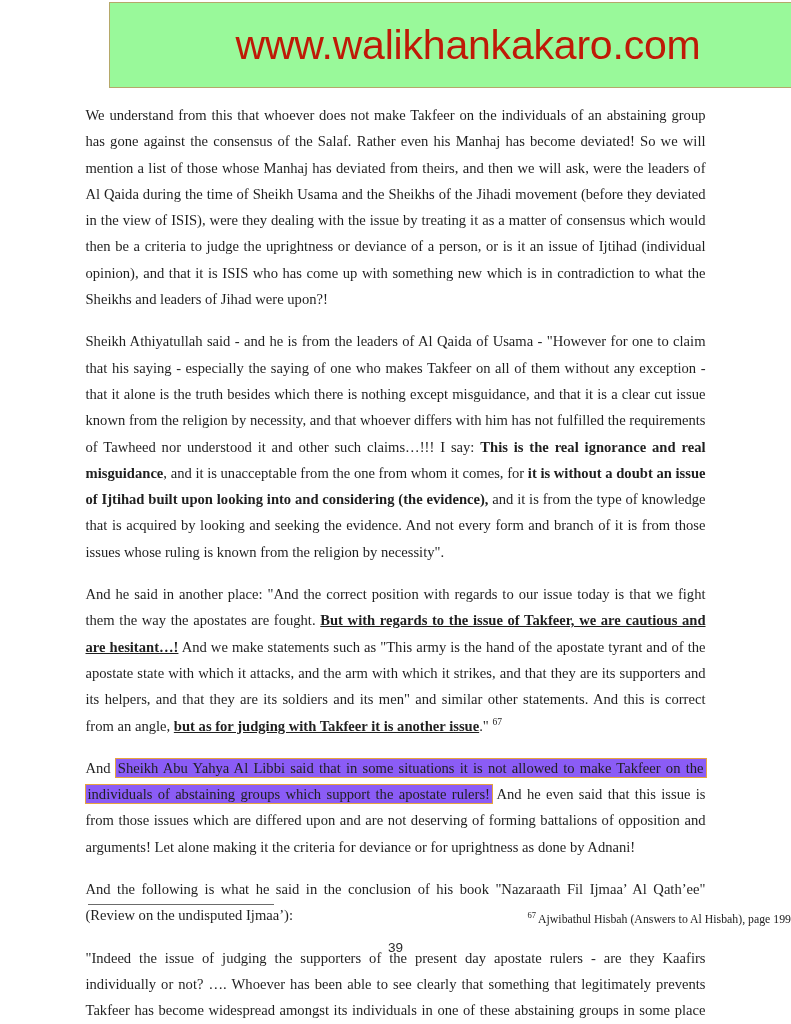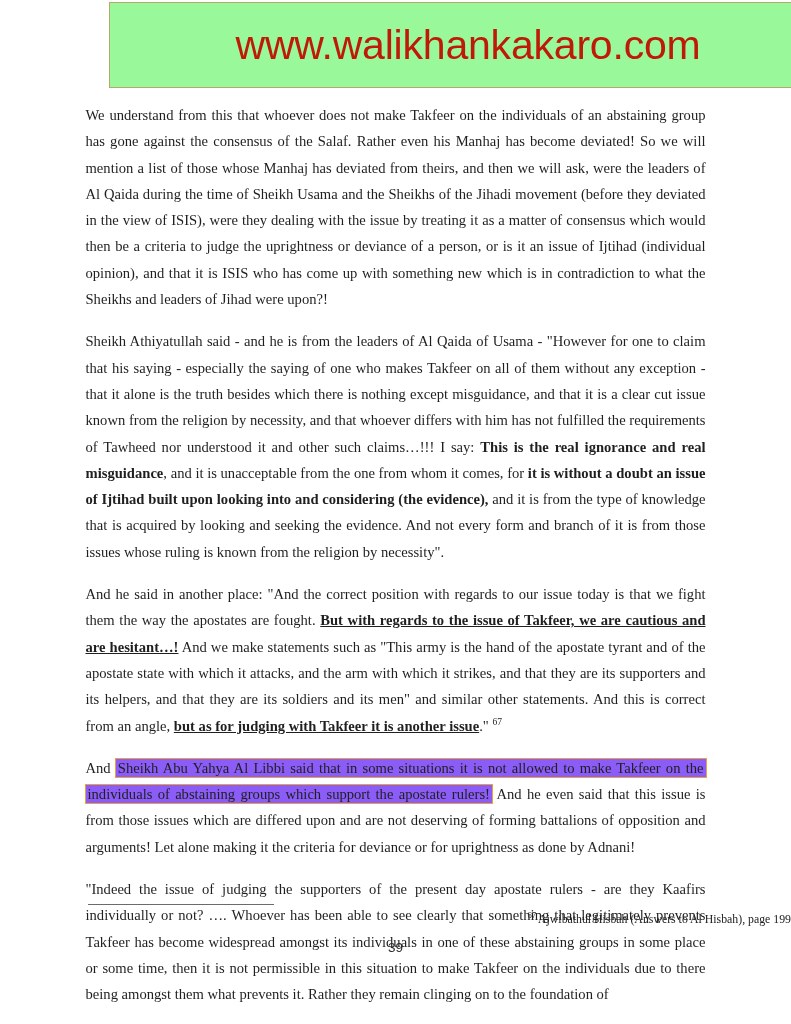--- a/index.html
+++ b/index.html
@@ -125,20 +125,21 @@
 <div id="banner">
   <span class="banner-text">www.walikhankakaro.com</span>
 </div>
 
 <div id="page">
   <div class="body-col" id="paragraphs">
       <p class="para"><span>We understand from this that whoever does not make Takfeer on the individuals of an abstaining group has gone against the consensus of the Salaf. Rather even his Manhaj has become deviated! So we will mention a list of those whose Manhaj has deviated from theirs, and then we will ask, were the leaders of Al Qaida during the time of Sheikh Usama and the Sheikhs of the Jihadi movement (before they deviated in the view of ISIS), were they dealing with the issue by treating it as a matter of consensus which would then be a criteria to judge the uprightness or deviance of a person, or is it an issue of Ijtihad (individual opinion), and that it is ISIS who has come up with something new which is in contradiction to what the Sheikhs and leaders of Jihad were upon?!</span></p>
       <p class="para"><span>Sheikh Athiyatullah said - and he is from the leaders of Al Qaida of Usama - "However for one to claim that his saying - especially the saying of one who makes Takfeer on all of them without any exception - that it alone is the truth besides which there is nothing except misguidance, and that it is a clear cut issue known from the religion by necessity, and that whoever differs with him has not fulfilled the requirements of Tawheed nor understood it and other such claims…!!! I say: </span><span class="b">This is the real ignorance and real misguidance</span><span>, and it is unacceptable from the one from whom it comes, for </span><span class="b">it is without a doubt an issue of Ijtihad built upon looking into and considering (the evidence),</span><span> and it is from the type of knowledge that is acquired by looking and seeking the evidence. And not every form and branch of it is from those issues whose ruling is known from the religion by necessity".</span></p>
       <p class="para"><span>And he said in another place: "And the correct position with regards to our issue today is that we fight them the way the apostates are fought. </span><span class="bu">But with regards to the issue of Takfeer, we are cautious and are hesitant…!</span><span> And we make statements such as "This army is the hand of the apostate tyrant and of the apostate state with which it attacks, and the arm with which it strikes, and that they are its supporters and its helpers, and that they are its soldiers and its men" and similar other statements. And this is correct from an angle, </span><span class="bu">but as for judging with Takfeer it is another issue</span><span>." </span><sup class="fn">67</sup></p>
       <p class="para"><span>And </span><span class="hl">Sheikh Abu Yahya Al Libbi said that in some situations it is not allowed to make Takfeer on the individuals of abstaining groups which support the apostate rulers!</span><span> And he even said that this issue is from those issues which are differed upon and are not deserving of forming battalions of opposition and arguments! Let alone making it the criteria for deviance or for uprightness as done by Adnani!</span></p>
+      <p class="para"><span>And the following is what he said in the conclusion of his book "Nazaraath Fil Ijmaa’ Al Qath’ee" (Review on the undisputed Ijmaa’):</span></p>
       <p class="para"><span>"Indeed the issue of judging the supporters of the present day apostate rulers - are they Kaafirs individually or not? …. Whoever has been able to see clearly that something that legitimately prevents Takfeer has become widespread amongst its individuals in one of these abstaining groups in some place or some time, then it is not permissible in this situation to make Takfeer on the individuals due to there being amongst them what prevents it. Rather they remain clinging on to the foundation of</span></p>
     </div>
 </div>
 
 <div id="footnote-area">
   <div id="footnote-rule"></div>
   <div id="footnote-text">
     <sup>67</sup><span>Ajwibathul Hisbah (Answers to Al Hisbah), page 199</span>
   </div>
 </div>

